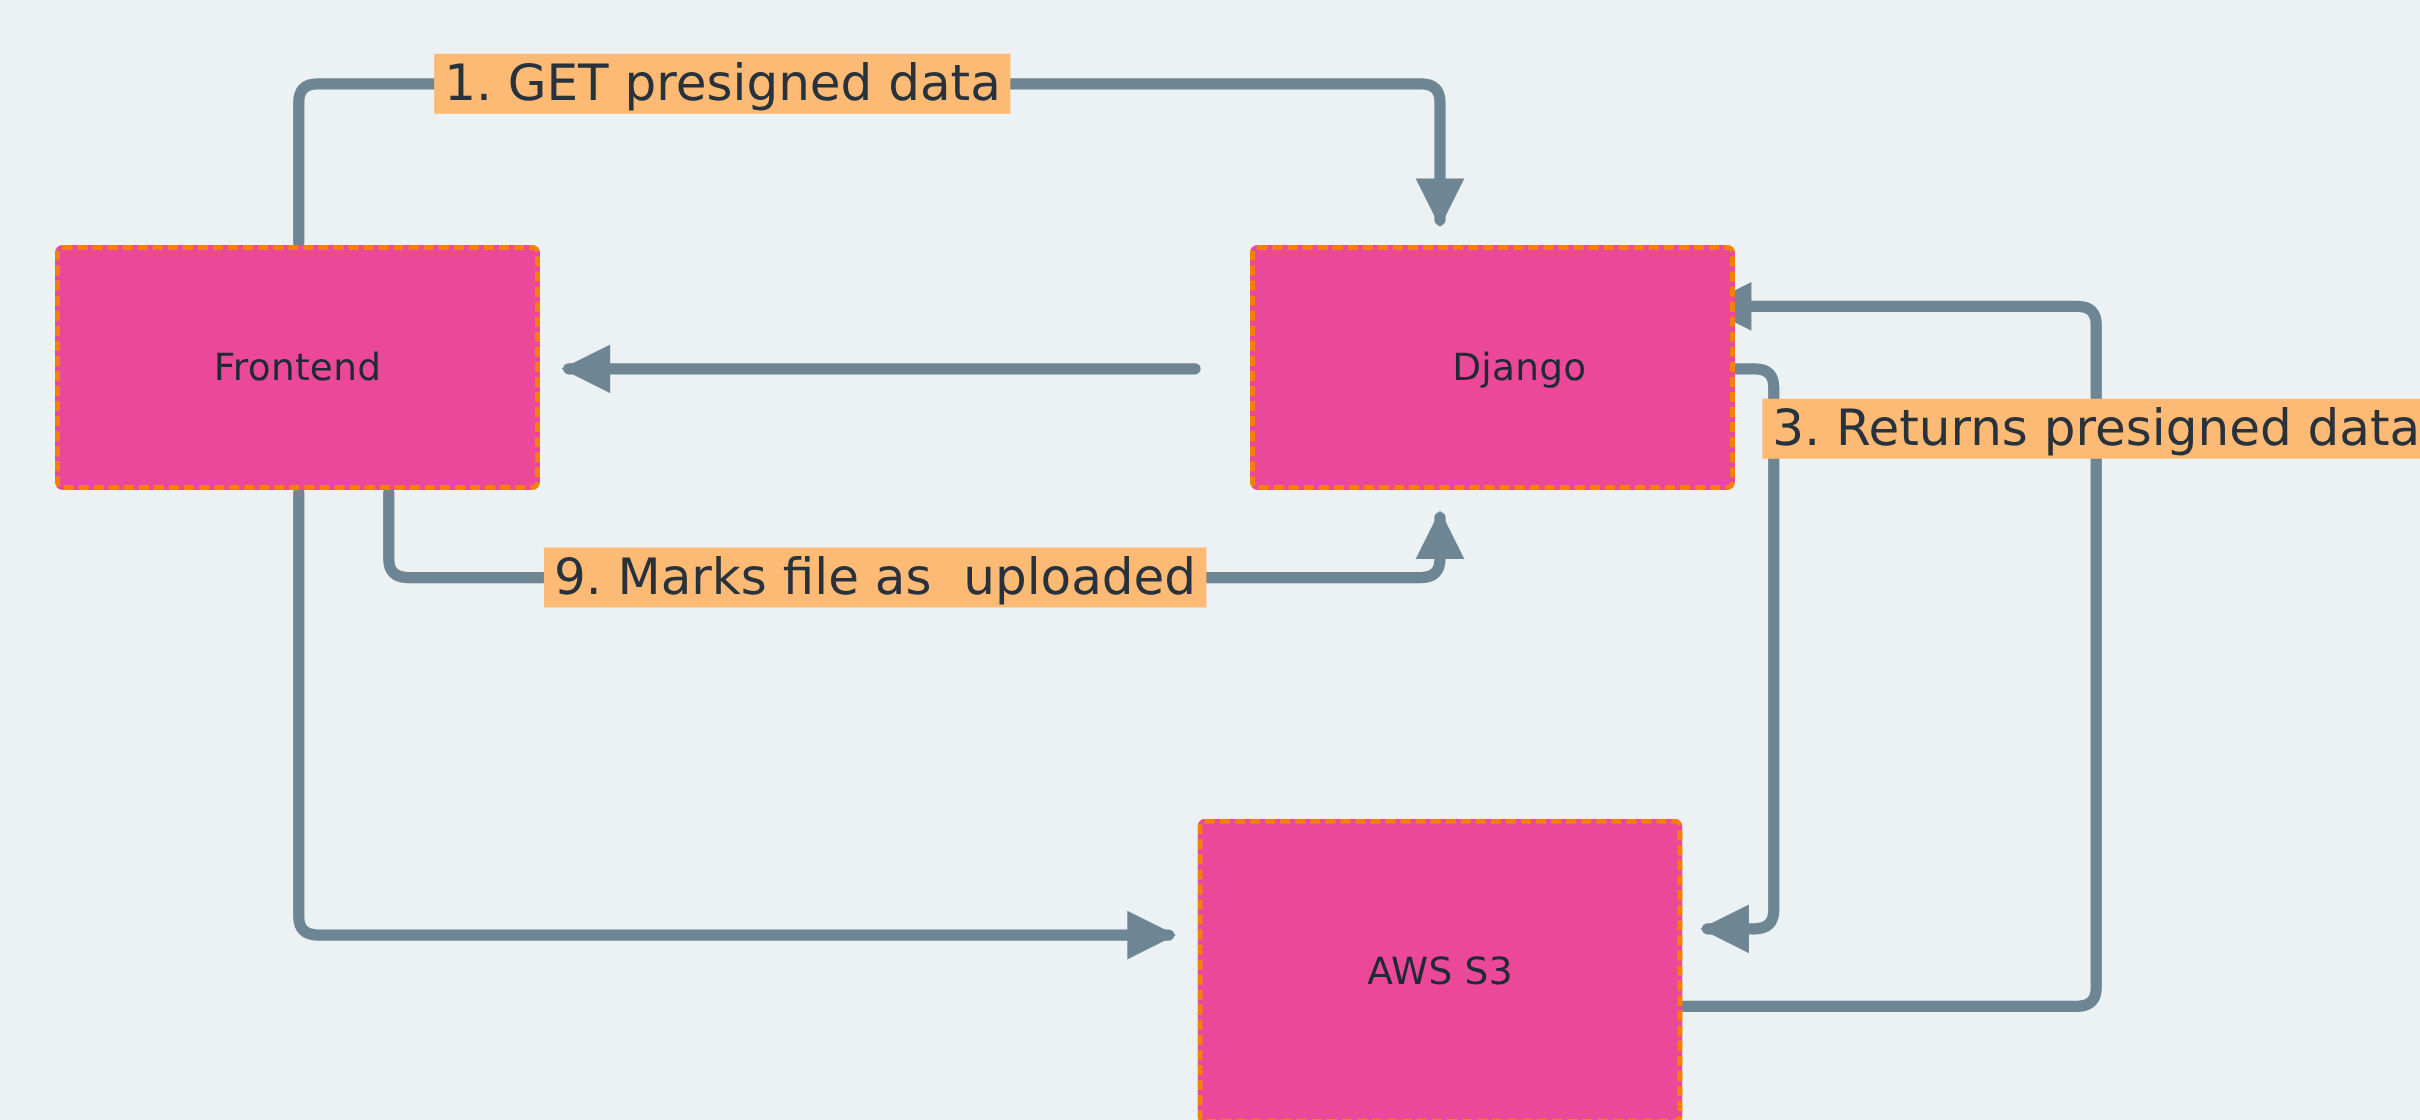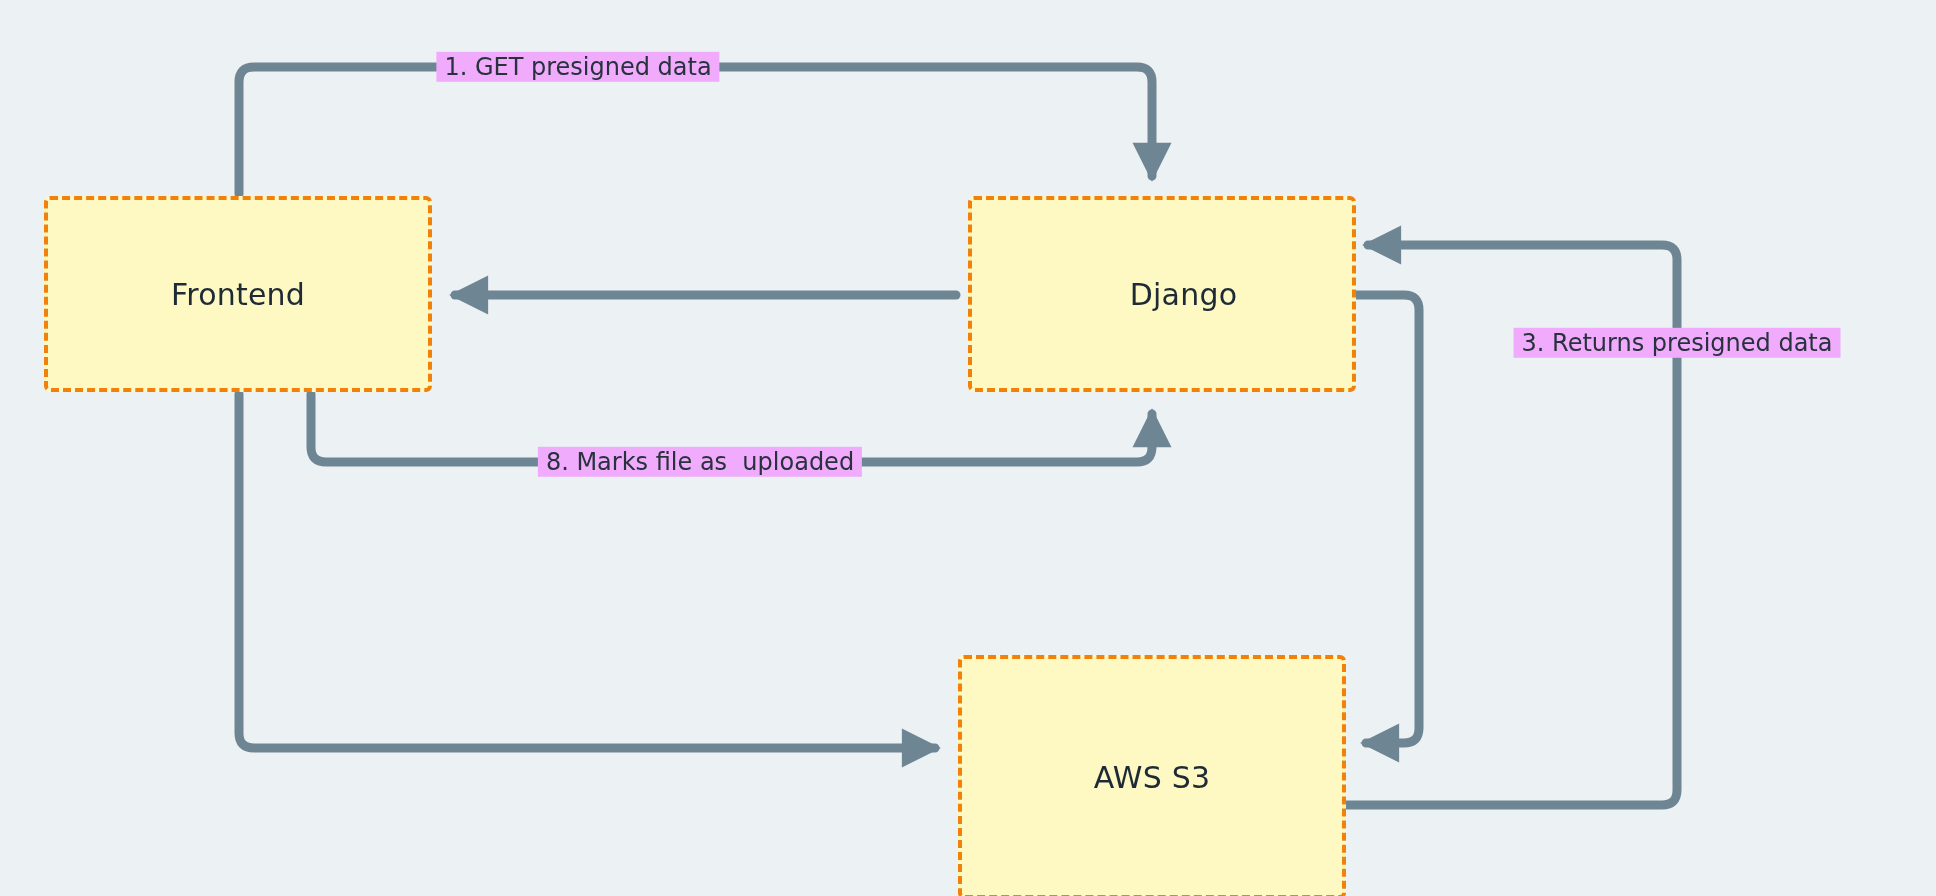--- a/index.html
+++ b/index.html
@@ -23,40 +23,40 @@
   #edges-svg {
     position: absolute;
     left: 0;
     top: 0;
     width: 1936px;
     height: 896px;
   }
   .node {
     position: absolute;
     box-sizing: border-box;
-    background: #fef9c3;
+    background: #ec4899;
     border: 4px dashed #F2810C;
     border-radius: 6px;
     display: flex;
     align-items: center;
     justify-content: center;
   }
   .node-label {
     font-family: "DejaVu Sans", sans-serif;
     font-size: 30px;
     color: #1E2A35;
     letter-spacing: 0.2px;
     white-space: pre;
   }
   .edge-label {
     position: absolute;
     font-family: "DejaVu Sans", sans-serif;
-    font-size: 24px;
+    font-size: 40px;
     color: #27323C;
-    background: #f0abfc;
+    background: #fdba74;
     white-space: pre;
     line-height: 1.1;
     padding: 2px 8px;
     transform: translate(-50%, -50%);
   }
 </style>
 </head>
 <body>
 
 <div id="diagram-root">
@@ -81,30 +81,30 @@
       <path d="M 239 394 L 239 733 Q 239 748 254 748 L 935 748" marker-end="url(#arrowhead)"></path>
 
       <path d="M 311 394 L 311 447 Q 311 462 326 462 L 1137 462 Q 1152 462 1152 447 L 1152 414" marker-end="url(#arrowhead)"></path>
     </g>
   </svg>
 
   <div class="node" style="left:44px; top:196px; width:388px; height:196px;">
     <span class="node-label">Frontend</span>
   </div>
 
-  <div class="node" style="left:968px; top:196px; width:388px; height:196px;padding-left:43px;">
+  <div class="node" style="left:1000px; top:196px; width:388px; height:196px;padding-left:43px;">
     <span class="node-label">Django</span>
   </div>
 
   <div class="node" style="left:958px; top:655px; width:388px; height:244px;align-items:center;">
     <span class="node-label">AWS S3</span>
   </div>
 
   <div class="edge-label" style="left:578px; top:67px;">1. GET presigned data</div>
 
 
   <div class="edge-label" style="left:1677px; top:343px;">3. Returns presigned data</div>
 
 
 
-  <div class="edge-label" style="left:700px; top:462px;">8. Marks file as  uploaded</div>
+  <div class="edge-label" style="left:700px; top:462px;">9. Marks file as  uploaded</div>
 
 </div>
 
 </body></html>

